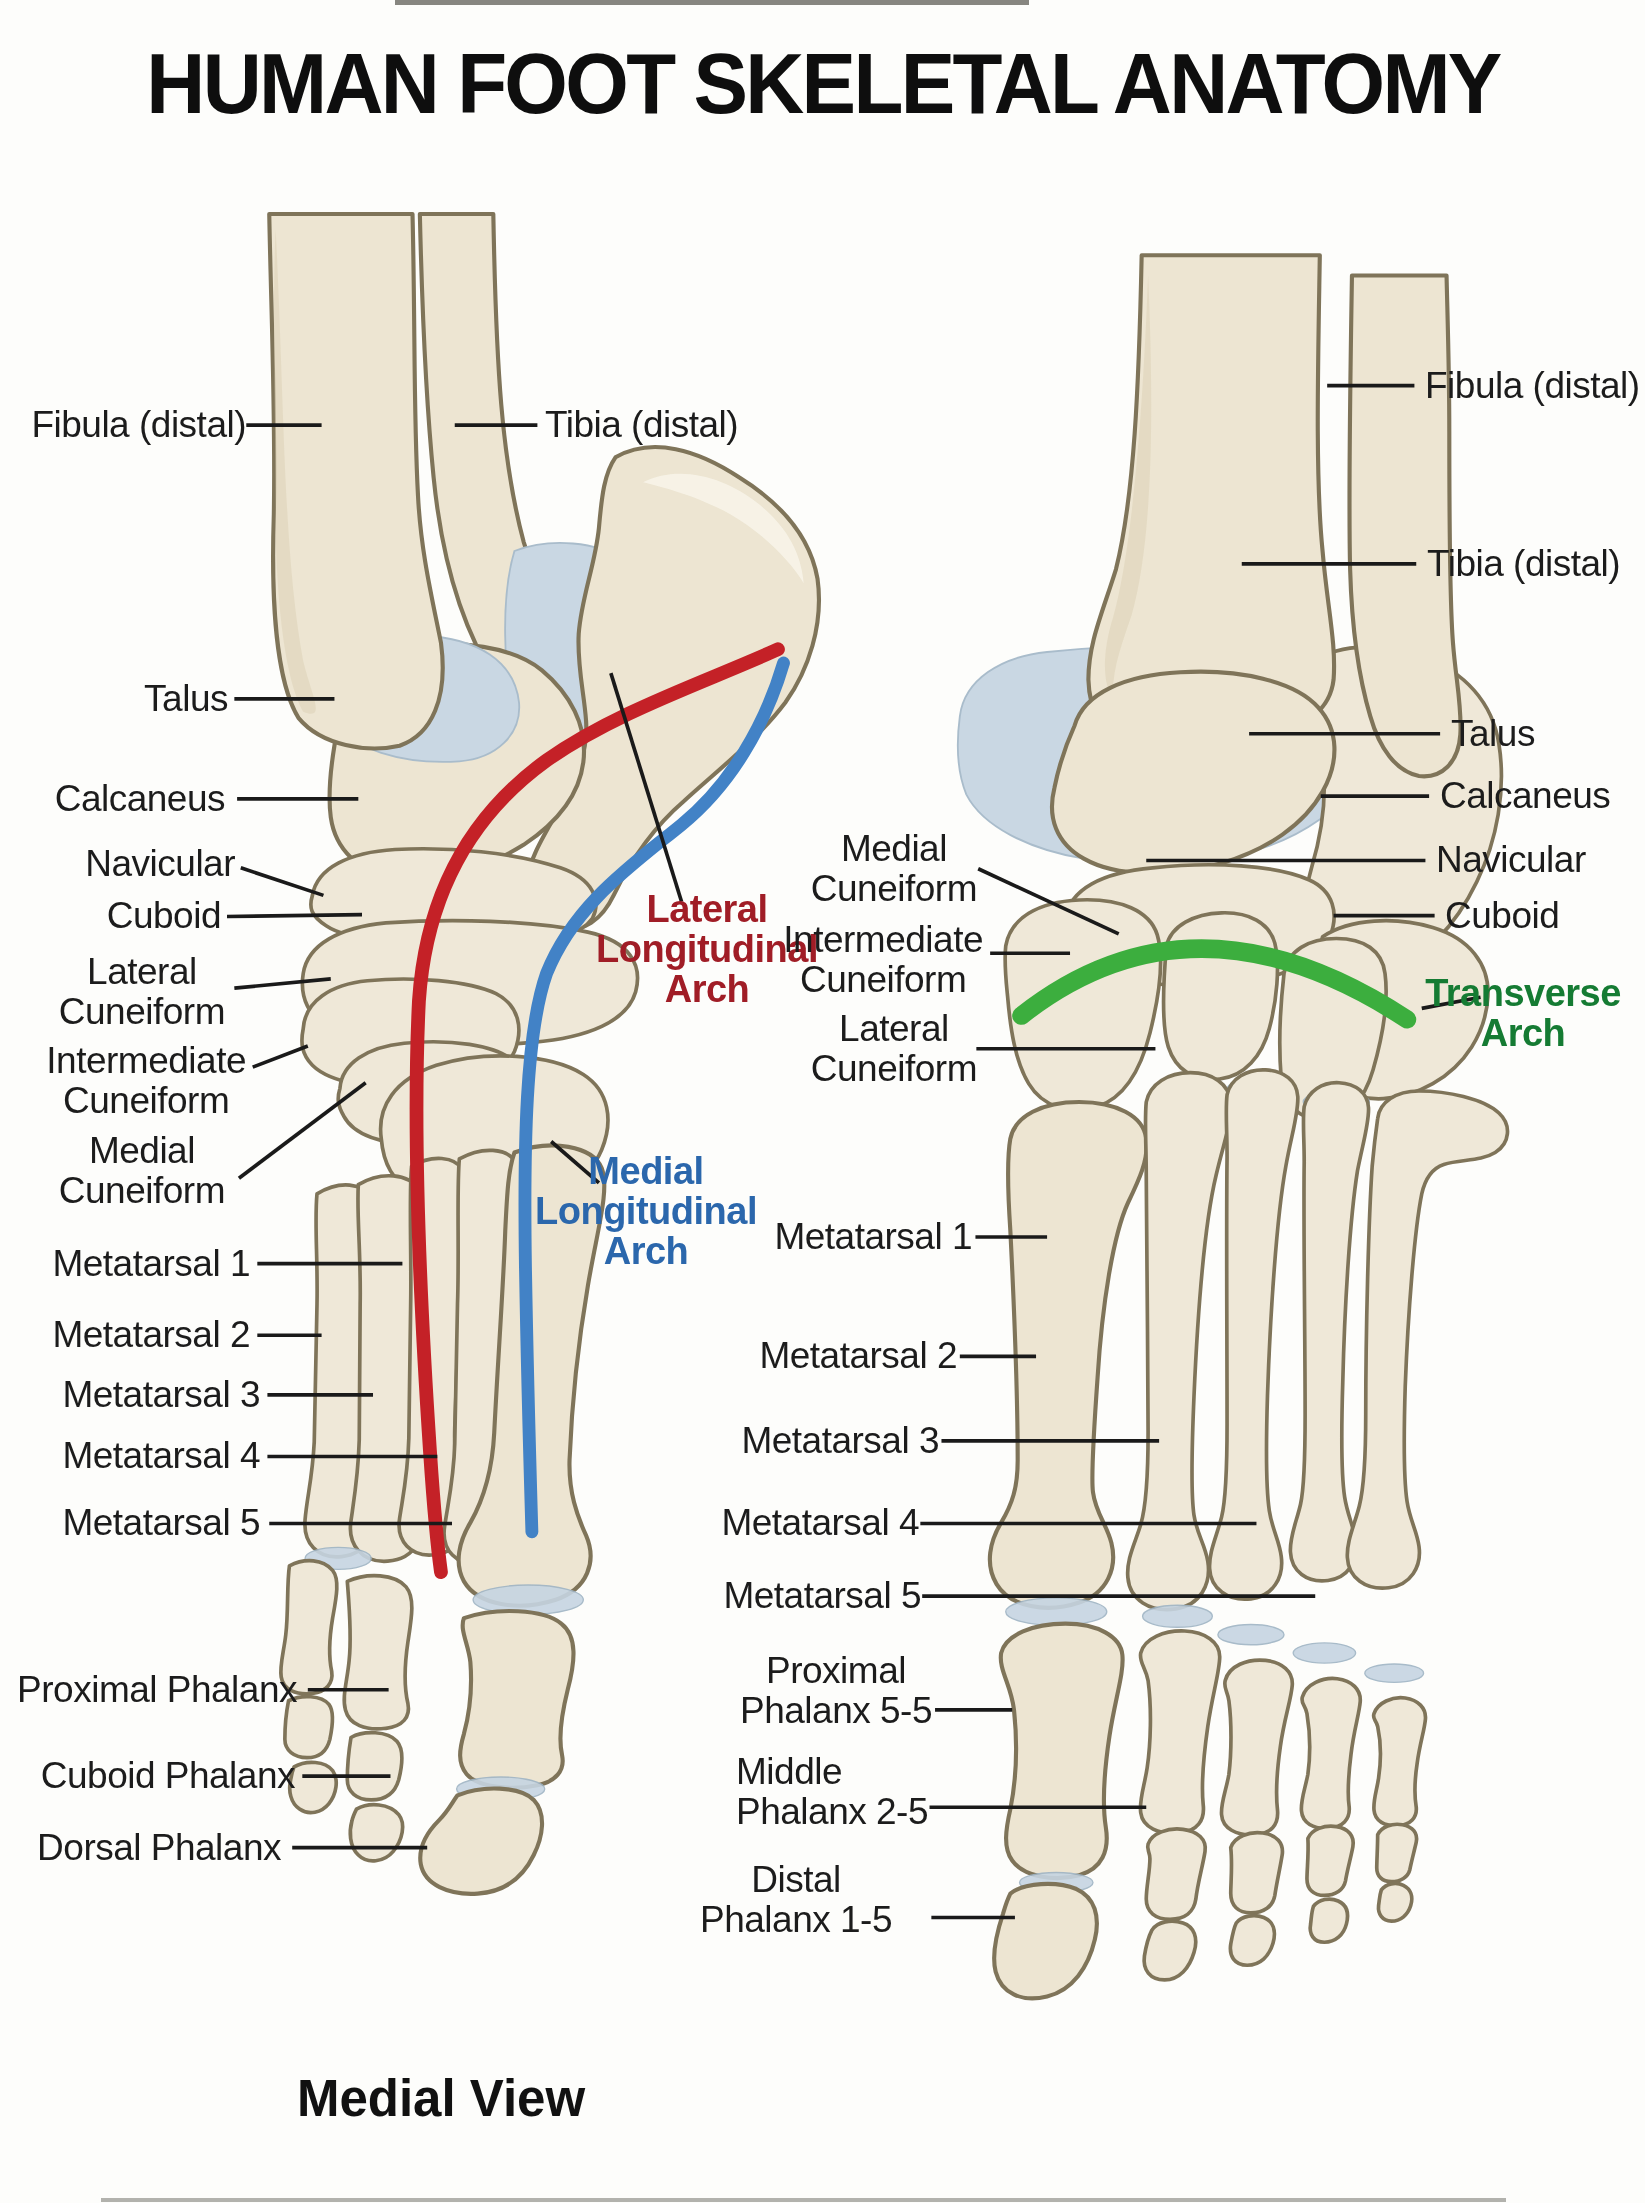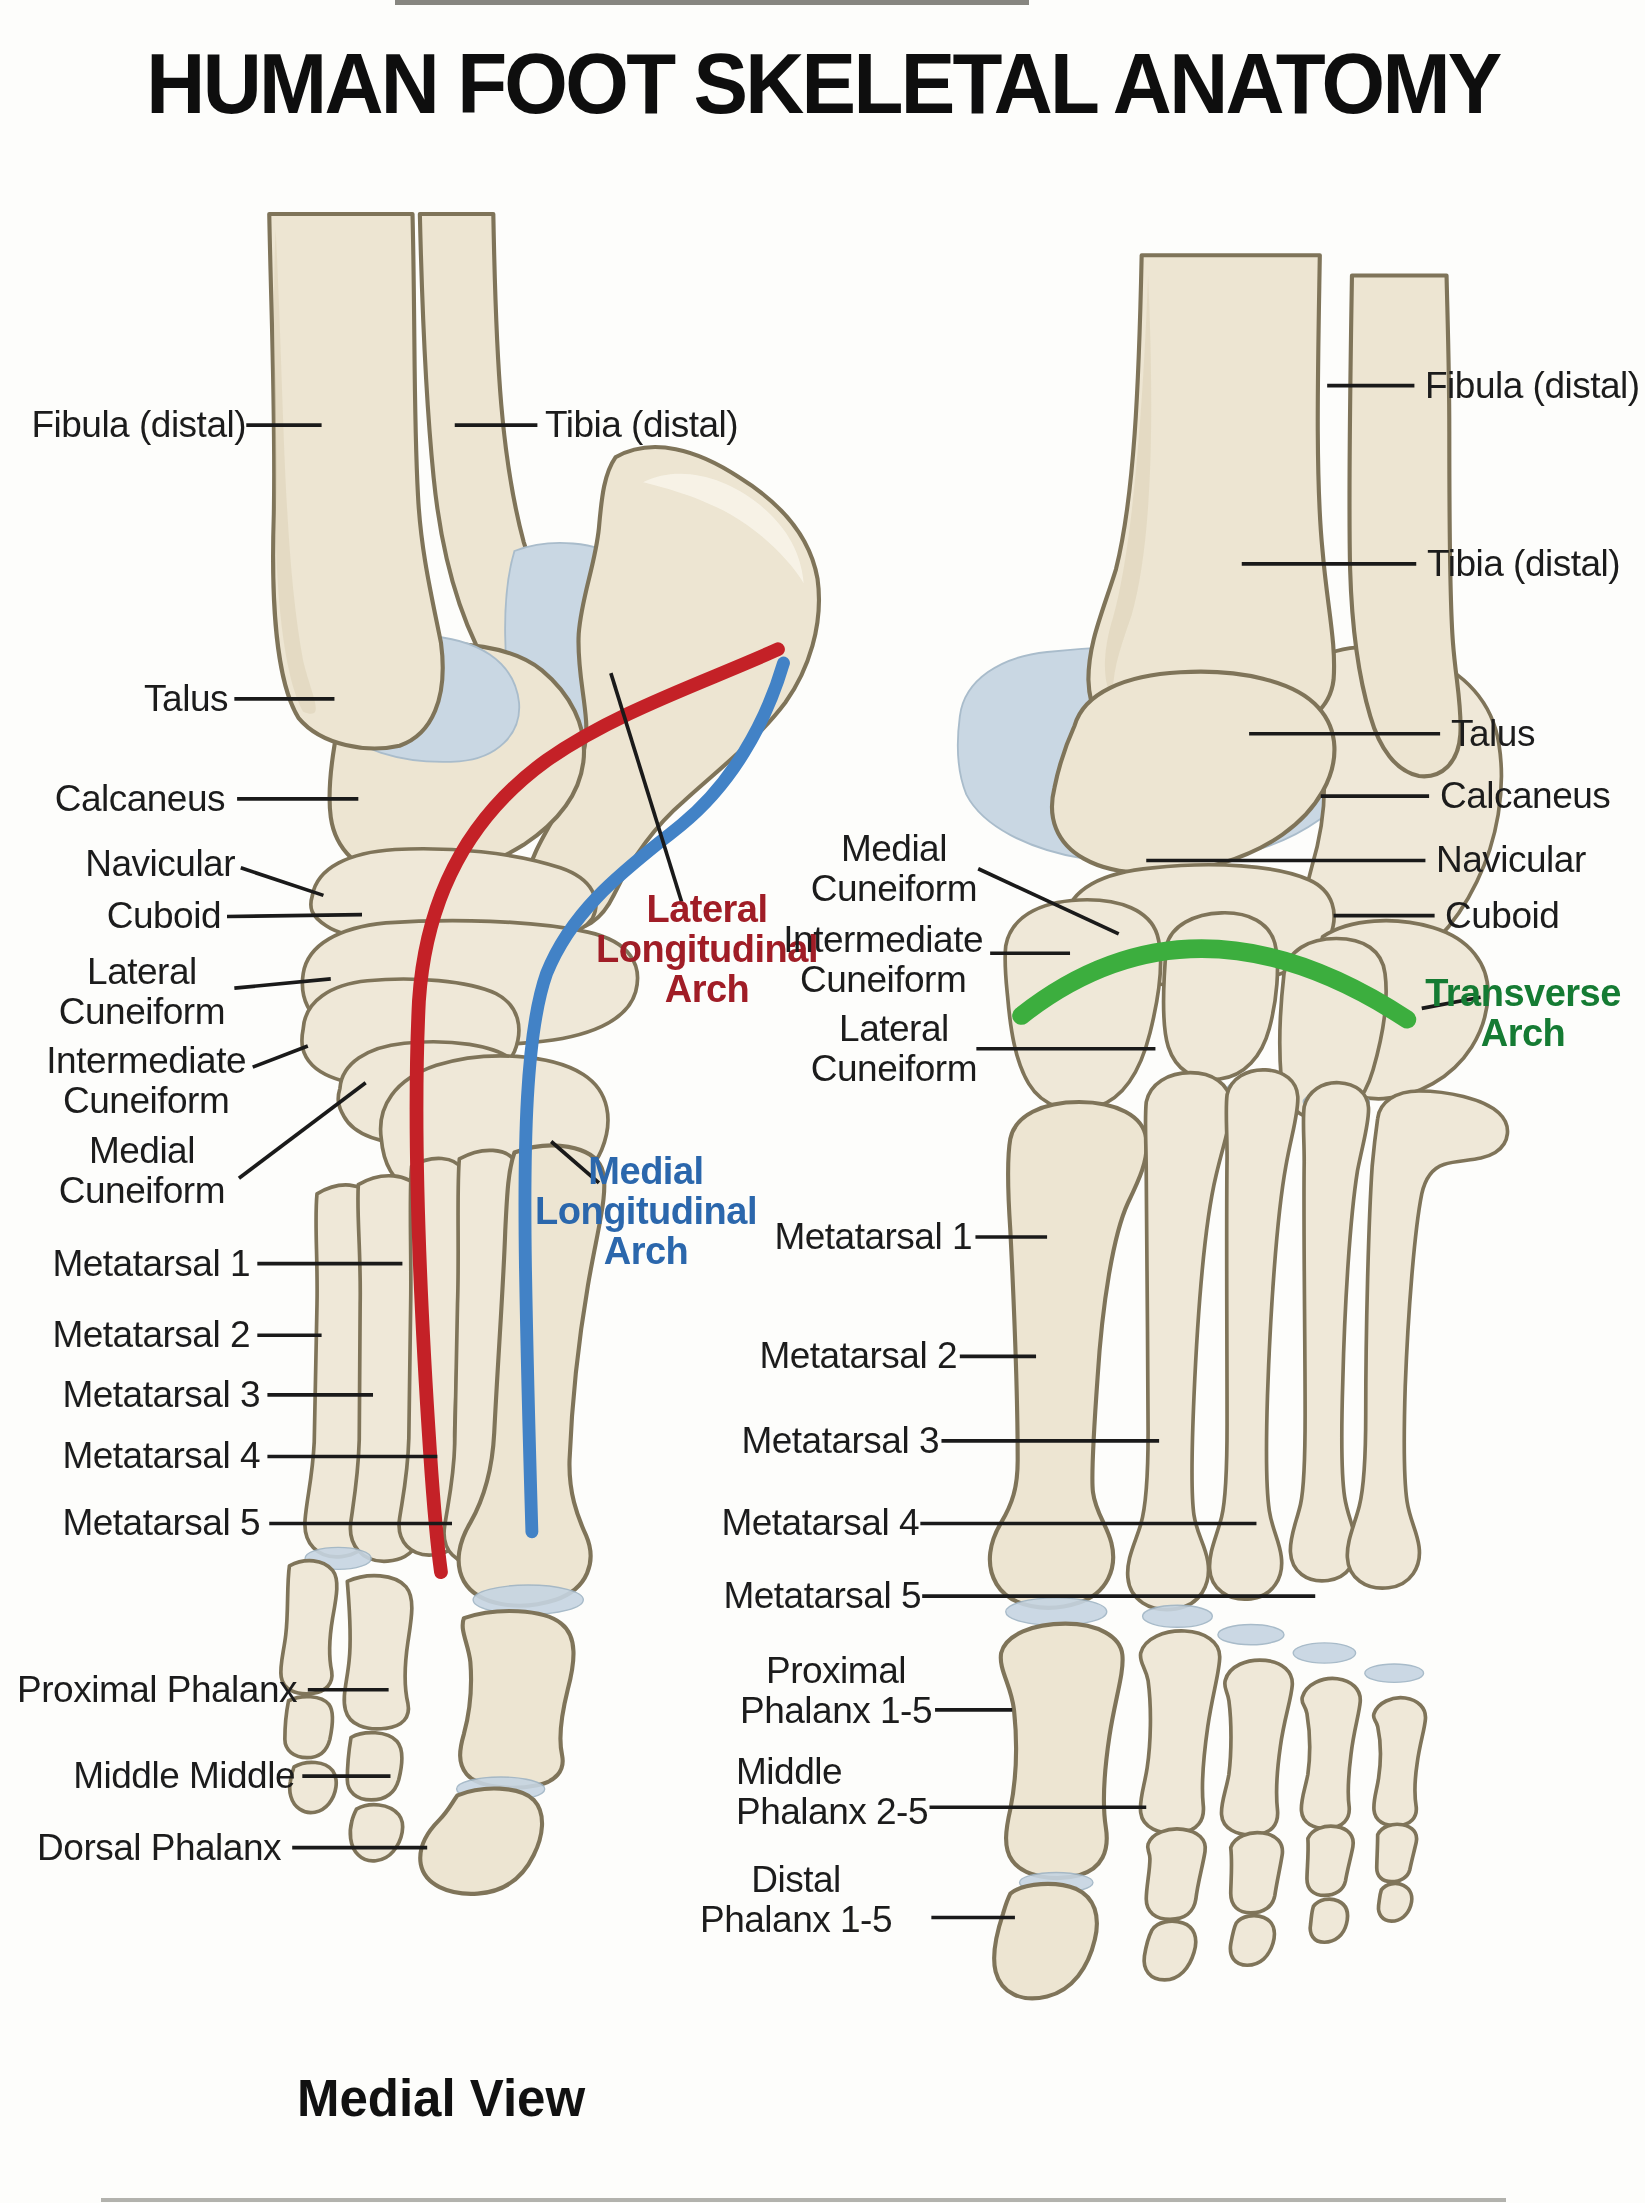--- a/index.html
+++ b/index.html
@@ -204,21 +204,21 @@
   <div class="lbl r" style="right:1400px;top:1081px;text-align:center">Intermediate
 Cuneiform</div>
   <div class="lbl r" style="right:1421px;top:1171px;text-align:center">Medial
 Cuneiform</div>
   <div class="lbl r" style="right:1396px;top:1264px">Metatarsal 1</div>
   <div class="lbl r" style="right:1396px;top:1335px">Metatarsal 2</div>
   <div class="lbl r" style="right:1386px;top:1395px">Metatarsal 3</div>
   <div class="lbl r" style="right:1386px;top:1456px">Metatarsal 4</div>
   <div class="lbl r" style="right:1386px;top:1523px">Metatarsal 5</div>
   <div class="lbl r" style="right:1349px;top:1690px">Proximal Phalanx</div>
-  <div class="lbl r" style="right:1351px;top:1776px">Middle Middle</div>
+  <div class="lbl r" style="right:1351px;top:1776px">Cuboid Phalanx</div>
   <div class="lbl r" style="right:1365px;top:1848px">Dorsal Phalanx</div>
 
   <div class="lbl c arch-lbl red-t" style="left:707px;top:950px">Lateral
 Longitudinal
 Arch</div>
   <div class="lbl c arch-lbl blue-t" style="left:646px;top:1212px">Medial
 Longitudinal
 Arch</div>
   <div class="lbl c arch-lbl green-t" style="left:1523px;top:1014px">Transverse
 Arch</div>
@@ -228,21 +228,21 @@
   <div class="lbl r" style="right:663px;top:960px;text-align:center">Intermediate
 Cuneiform</div>
   <div class="lbl r" style="right:669px;top:1049px;text-align:center">Lateral
 Cuneiform</div>
   <div class="lbl r" style="right:674px;top:1237px">Metatarsal 1</div>
   <div class="lbl r" style="right:689px;top:1356px">Metatarsal 2</div>
   <div class="lbl r" style="right:707px;top:1441px">Metatarsal 3</div>
   <div class="lbl r" style="right:727px;top:1523px">Metatarsal 4</div>
   <div class="lbl r" style="right:725px;top:1596px">Metatarsal 5</div>
   <div class="lbl r" style="right:714px;top:1691px;text-align:center">Proximal
-Phalanx 1-5</div>
+Phalanx 5-5</div>
   <div class="lbl r" style="right:718px;top:1792px;text-align:left">Middle
 Phalanx 2-5</div>
   <div class="lbl r" style="right:754px;top:1900px;text-align:center">Distal
 Phalanx 1-5</div>
 
   <div class="lbl l" style="left:1425px;top:386px">Fibula (distal)</div>
   <div class="lbl l" style="left:1427px;top:564px">Tibia (distal)</div>
   <div class="lbl l" style="left:1451px;top:734px">Talus</div>
   <div class="lbl l" style="left:1440px;top:796px">Calcaneus</div>
   <div class="lbl l" style="left:1436px;top:860px">Navicular</div>

